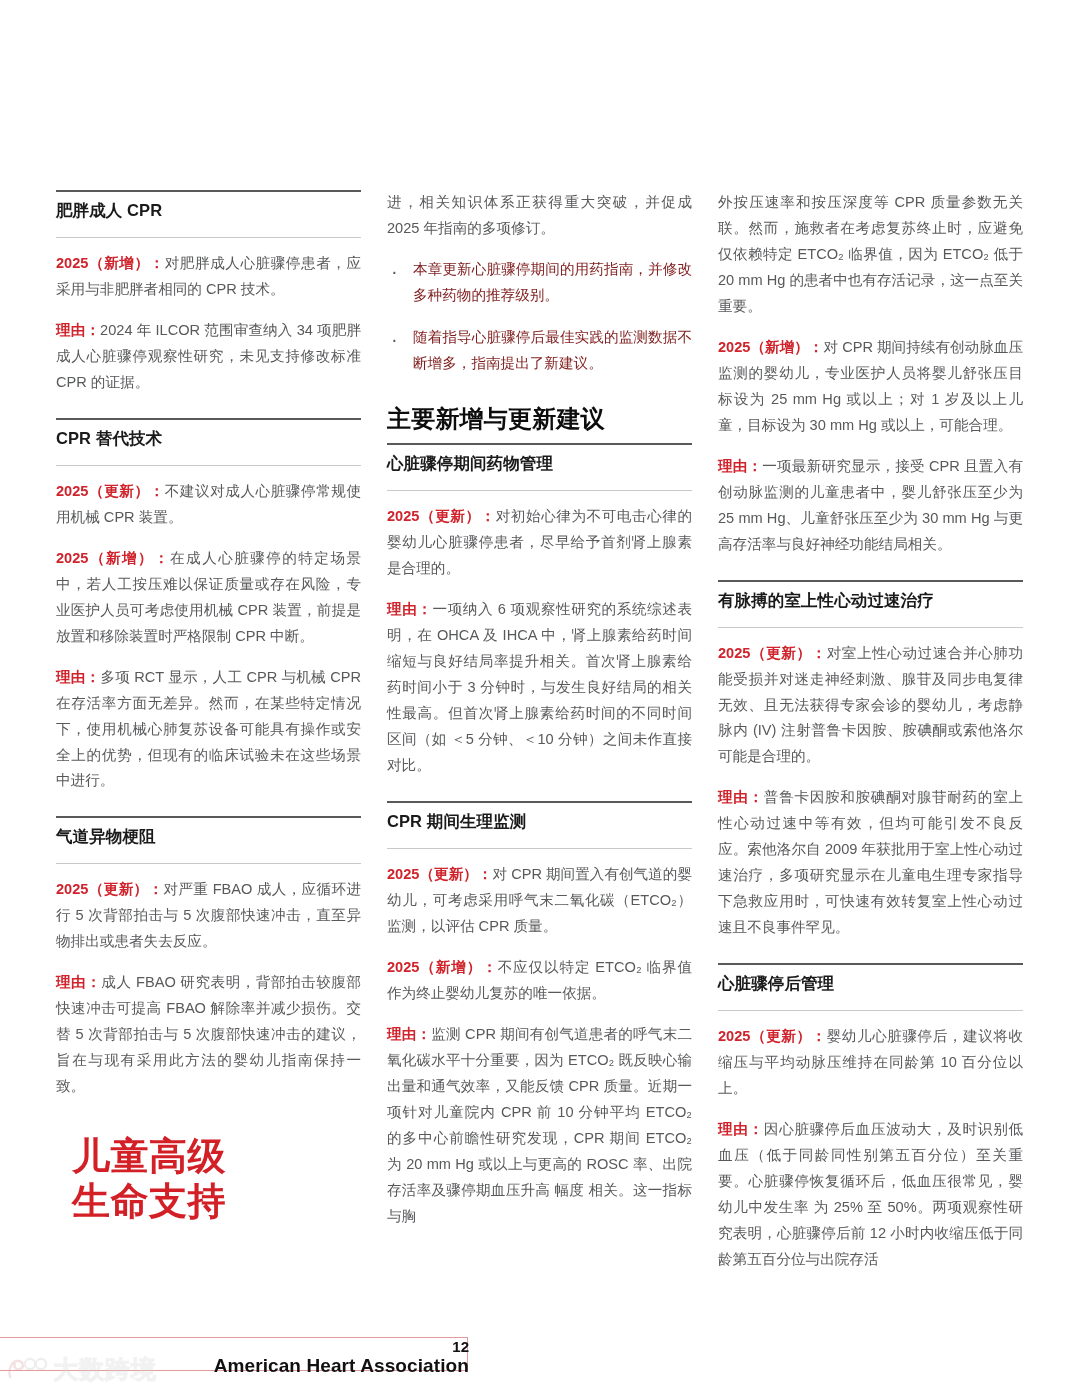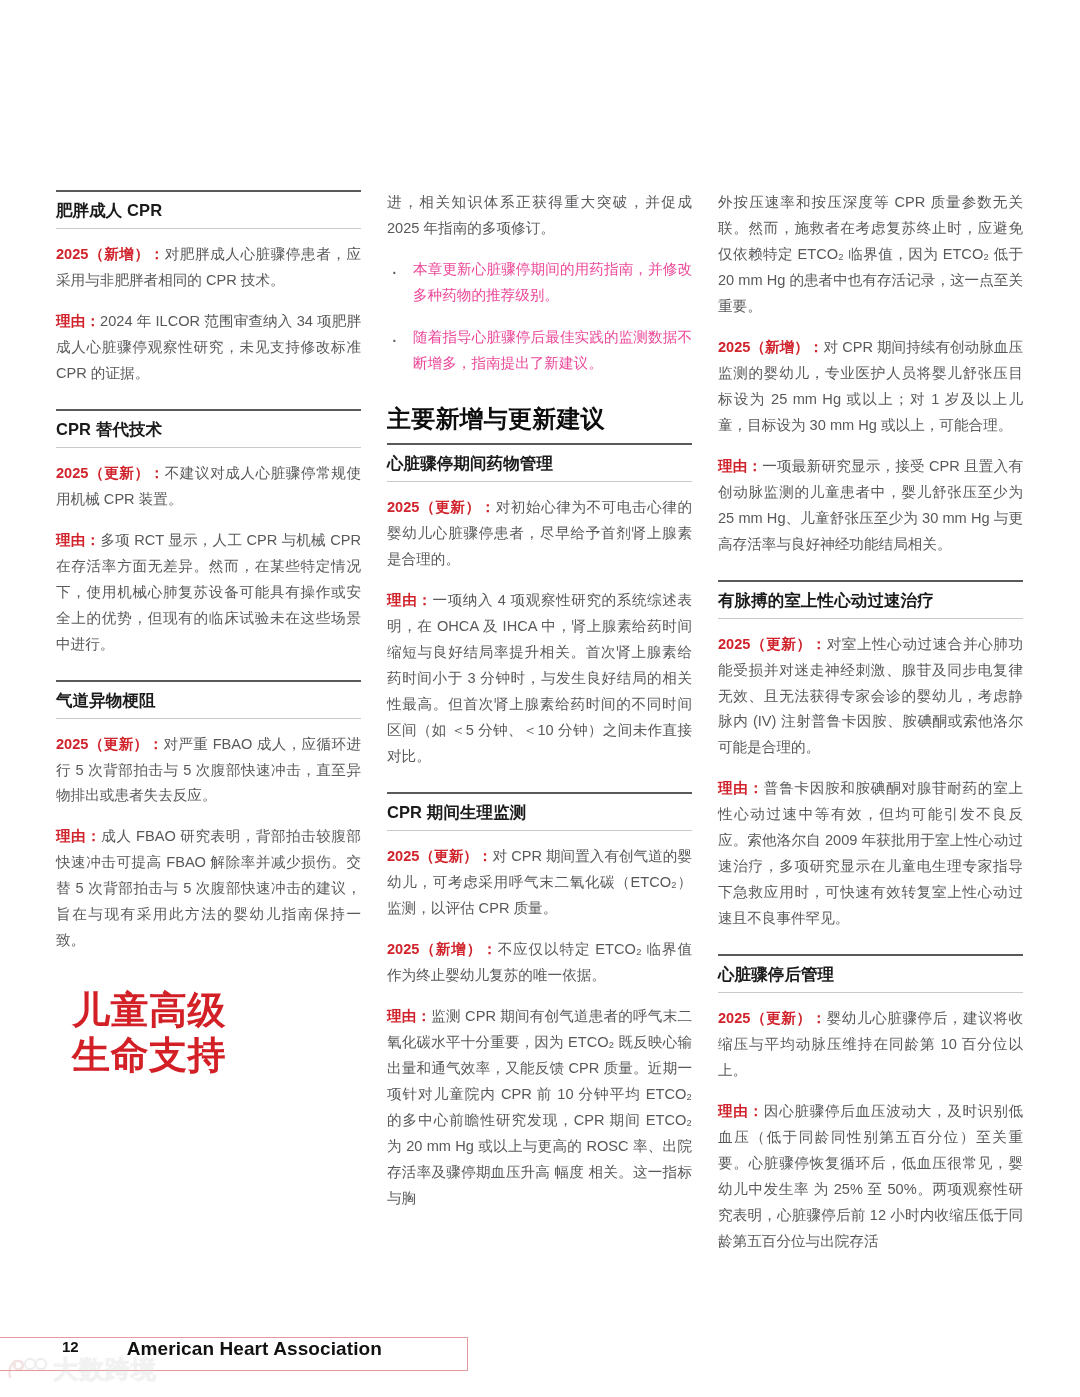--- a/index.html
+++ b/index.html
@@ -38,21 +38,21 @@
   }
 
   
   .sec-head {
     font-size: 16.5px;
     font-weight: bold;
     color: #1a1a1a;
     letter-spacing: 0.1px;
     border-top: 2.5px solid #58595b;
     border-bottom: 1px solid #c9c9c9;
-    padding: 9px 0 8px 0;
+    padding: 9px 0 17px 0;
     margin: 0 0 13px 0;
     line-height: 1.15;
   }
   .sec-head.tight { margin-top: 22px; }
 
   .major-head {
     font-size: 24px;
     font-weight: bold;
     color: #0d0d0d;
     letter-spacing: 0.2px;
@@ -88,21 +88,21 @@
 
   ul.bullets {
     list-style: none;
     margin: 10px 0 0 0;
     padding: 0;
   }
   ul.bullets li {
     position: relative;
     font-size: 14.6px;
     line-height: 1.78;
-    color: #ec4899;
+    color: #7f1d1d;
     padding-left: 26px;
     margin-bottom: 16px;
     text-align: justify;
   }
   ul.bullets li::before {
     content: "\00B7";
     position: absolute;
     left: 4px;
     top: -2px;
     font-size: 20px;
@@ -119,21 +119,22 @@
     height: 34px;
     border: 1.6px solid #e49a9d;
     box-sizing: border-box;
   }
   .footer-inner {
     position: absolute;
     left: 0; top: 0;
     width: 470px;
     height: 34px;
     display: flex;
-    align-items: flex-start;
+    align-items: flex-end;
+    flex-direction: column;
   }
   .folio {
     font-size: 15px;
     font-weight: bold;
     color: #111111;
     margin-left: 63px;
   }
   .org {
     font-size: 19px;
     font-weight: bold;
@@ -179,20 +180,21 @@
       <h2 class="sec-head">肥胖成人 CPR</h2>
 
       <p class="body"><span class="lbl">2025（新增）：</span><span>对肥胖成人心脏骤停患者，应采用与非肥胖者相同的 CPR 技术。</span></p>
 
       <p class="body"><span class="lbl">理由：</span><span>2024 年 ILCOR 范围审查纳入 34 项肥胖成人心脏骤停观察性研究，未见支持修改标准 CPR 的证据。</span></p>
 
       <h2 class="sec-head tight">CPR 替代技术</h2>
 
       <p class="body"><span class="lbl">2025（更新）：</span><span>不建议对成人心脏骤停常规使用机械 CPR 装置。</span></p>
 
+      <p class="body"><span class="lbl">2025（新增）：</span><span>在成人心脏骤停的特定场景中，若人工按压难以保证质量或存在风险，专业医护人员可考虑使用机械 CPR 装置，前提是放置和移除装置时严格限制 CPR 中断。</span></p>
 
       <p class="body"><span class="lbl">理由：</span><span>多项 RCT 显示，人工 CPR 与机械 CPR 在存活率方面无差异。然而，在某些特定情况下，使用机械心肺复苏设备可能具有操作或安全上的优势，但现有的临床试验未在这些场景中进行。</span></p>
 
       <h2 class="sec-head tight">气道异物梗阻</h2>
 
       <p class="body"><span class="lbl">2025（更新）：</span><span>对严重 FBAO 成人，应循环进行 5 次背部拍击与 5 次腹部快速冲击，直至异物排出或患者失去反应。</span></p>
 
       <p class="body"><span class="lbl">理由：</span><span>成人 FBAO 研究表明，背部拍击较腹部快速冲击可提高 FBAO 解除率并减少损伤。交替 5 次背部拍击与 5 次腹部快速冲击的建议，旨在与现有采用此方法的婴幼儿指南保持一致。</span></p>
 
       <div class="big-red-head">
@@ -211,21 +213,21 @@
         <li>本章更新心脏骤停期间的用药指南，并修改多种药物的推荐级别。</li>
         <li>随着指导心脏骤停后最佳实践的监测数据不断增多，指南提出了新建议。</li>
       </ul>
 
       <h1 class="major-head">主要新增与更新建议</h1>
 
       <h2 class="sec-head">心脏骤停期间药物管理</h2>
 
       <p class="body"><span class="lbl">2025（更新）：</span><span>对初始心律为不可电击心律的婴幼儿心脏骤停患者，尽早给予首剂肾上腺素是合理的。</span></p>
 
-      <p class="body"><span class="lbl">理由：</span><span>一项纳入 4 项观察性研究的系统综述表明，在 OHCA 及 IHCA 中，肾上腺素给药时间缩短与良好结局率提升相关。首次肾上腺素给药时间小于 3 分钟时，与发生良好结局的相关性最高。但首次肾上腺素给药时间的不同时间区间（如 ＜5 分钟、＜10 分钟）之间未作直接对比。</span></p>
+      <p class="body"><span class="lbl">理由：</span><span>一项纳入 6 项观察性研究的系统综述表明，在 OHCA 及 IHCA 中，肾上腺素给药时间缩短与良好结局率提升相关。首次肾上腺素给药时间小于 3 分钟时，与发生良好结局的相关性最高。但首次肾上腺素给药时间的不同时间区间（如 ＜5 分钟、＜10 分钟）之间未作直接对比。</span></p>
 
       <h2 class="sec-head tight">CPR 期间生理监测</h2>
 
       <p class="body"><span class="lbl">2025（更新）：</span><span>对 CPR 期间置入有创气道的婴幼儿，可考虑采用呼气末二氧化碳（ETCO₂）监测，以评估 CPR 质量。</span></p>
 
       <p class="body"><span class="lbl">2025（新增）：</span><span>不应仅以特定 ETCO₂ 临界值作为终止婴幼儿复苏的唯一依据。</span></p>
 
       <p class="body"><span class="lbl">理由：</span><span>监测 CPR 期间有创气道患者的呼气末二氧化碳水平十分重要，因为 ETCO₂ 既反映心输出量和通气效率，又能反馈 CPR 质量。近期一项针对儿童院内 CPR 前 10 分钟平均 ETCO₂ 的多中心前瞻性研究发现，CPR 期间 ETCO₂ 为 20 mm Hg 或以上与更高的 ROSC 率、出院存活率及骤停期血压升高 幅度 相关。这一指标与胸</span></p>
 
     </div>

